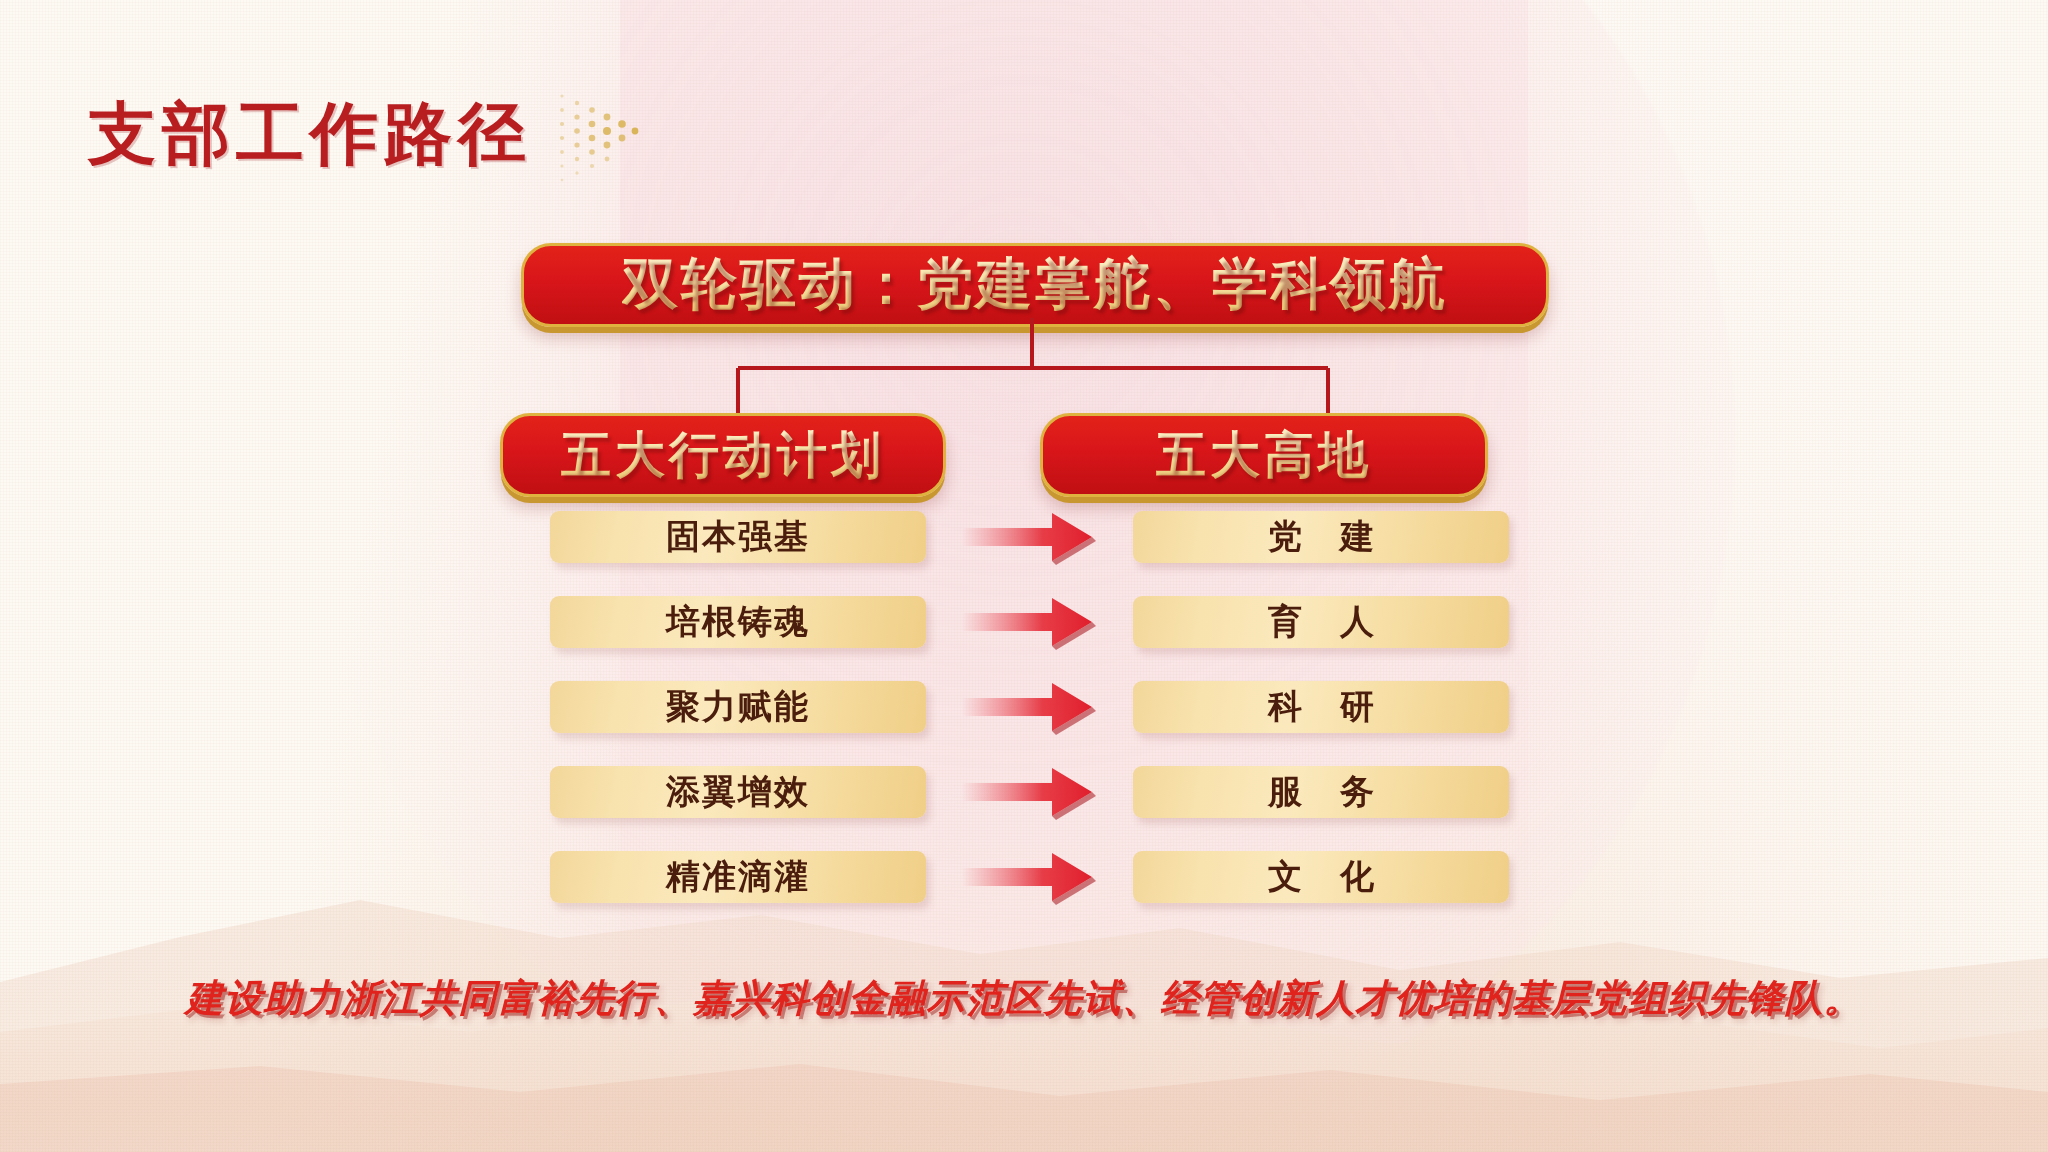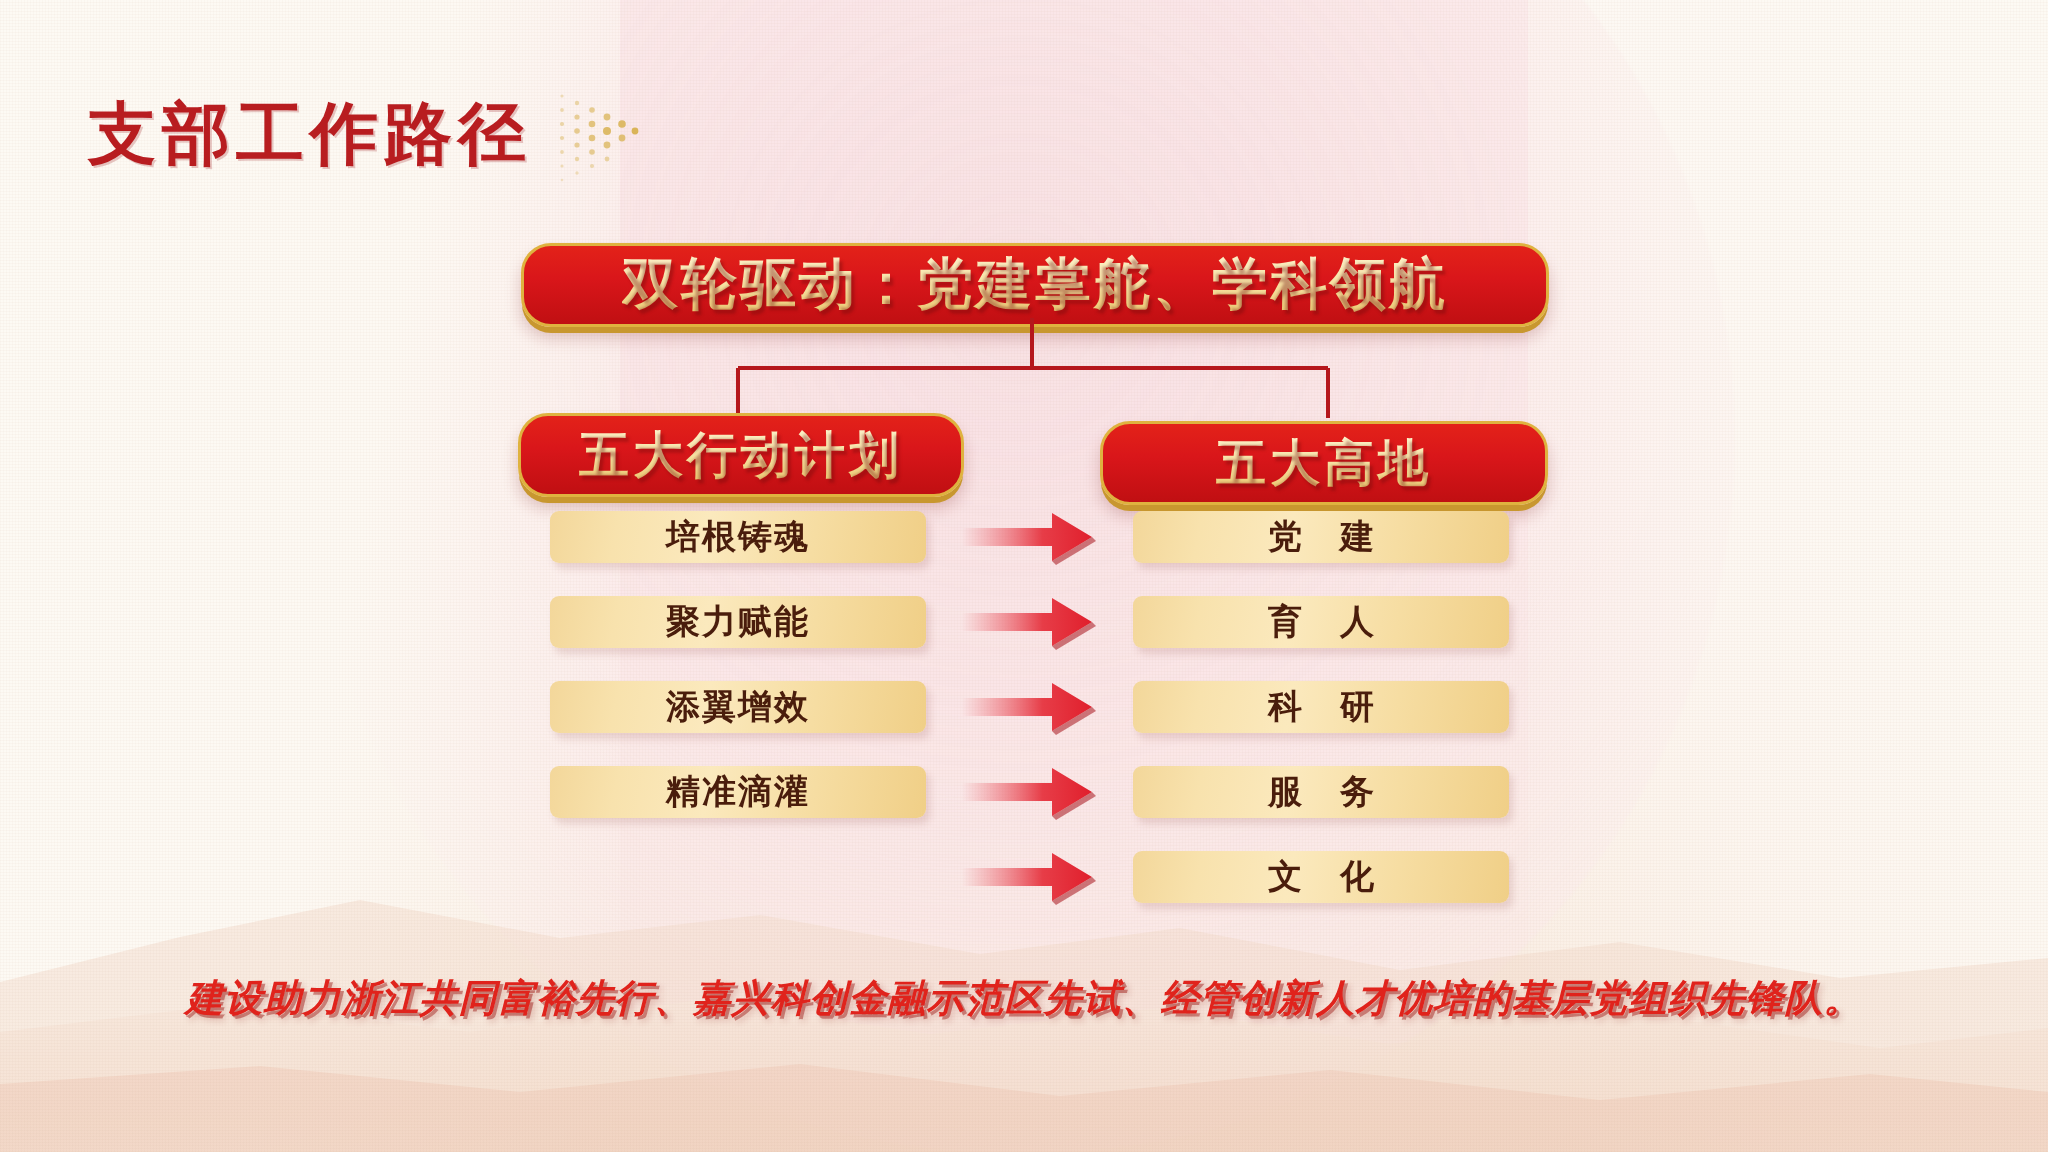--- a/index.html
+++ b/index.html
@@ -66,23 +66,23 @@
     font-weight:700;
     color:#fbe6a8;
     background:linear-gradient(180deg,#fdf4d2 0%,#f7e3a4 48%,#e8c063 100%);
     -webkit-background-clip:text;background-clip:text;
     -webkit-text-fill-color:transparent;
     text-shadow:3px 4px 3px rgba(110,10,10,.38);
     white-space:nowrap;
   }
   #pill-top{left:521px;top:243px;width:1022px;height:78px;}
   #pill-top span{font-size:56px;letter-spacing:3px;}
-  #pill-left{left:518px;top:413px;width:440px;height:78px;}
+  #pill-left{left:500px;top:413px;width:440px;height:78px;}
   #pill-left span{font-size:50px;letter-spacing:4px;}
-  #pill-right{left:1100px;top:413px;width:442px;height:78px;margin-top:8px;}
+  #pill-right{left:1040px;top:413px;width:442px;height:78px;}
   #pill-right span{font-size:50px;letter-spacing:4px;}
   
   .connector{position:absolute;left:520px;top:318px;width:1025px;height:100px;}
   
   .col{position:absolute;width:376px;}
   #col-left{left:550px;top:511px;}
   #col-right{left:1133px;top:511px;}
   .item{
     height:52px;margin-bottom:33px;border-radius:9px;
     background:linear-gradient(100deg,#f3d79a 0%,#f8e2ad 18%,#fbe9bd 42%,#f6dda2 70%,#f0cf87 100%);
@@ -192,20 +192,23 @@
   </svg>
 
   <div class="pill" id="pill-left">
     <span>五大行动计划</span>
   </div>
   <div class="pill" id="pill-right">
     <span>五大高地</span>
   </div>
 
   <div class="col" id="col-left">
+    <div class="item">
+        <span>固本强基</span>
+      </div>
     <div class="item">
         <span>培根铸魂</span>
       </div>
     <div class="item">
         <span>聚力赋能</span>
       </div>
     <div class="item">
         <span>添翼增效</span>
       </div>
     <div class="item">

